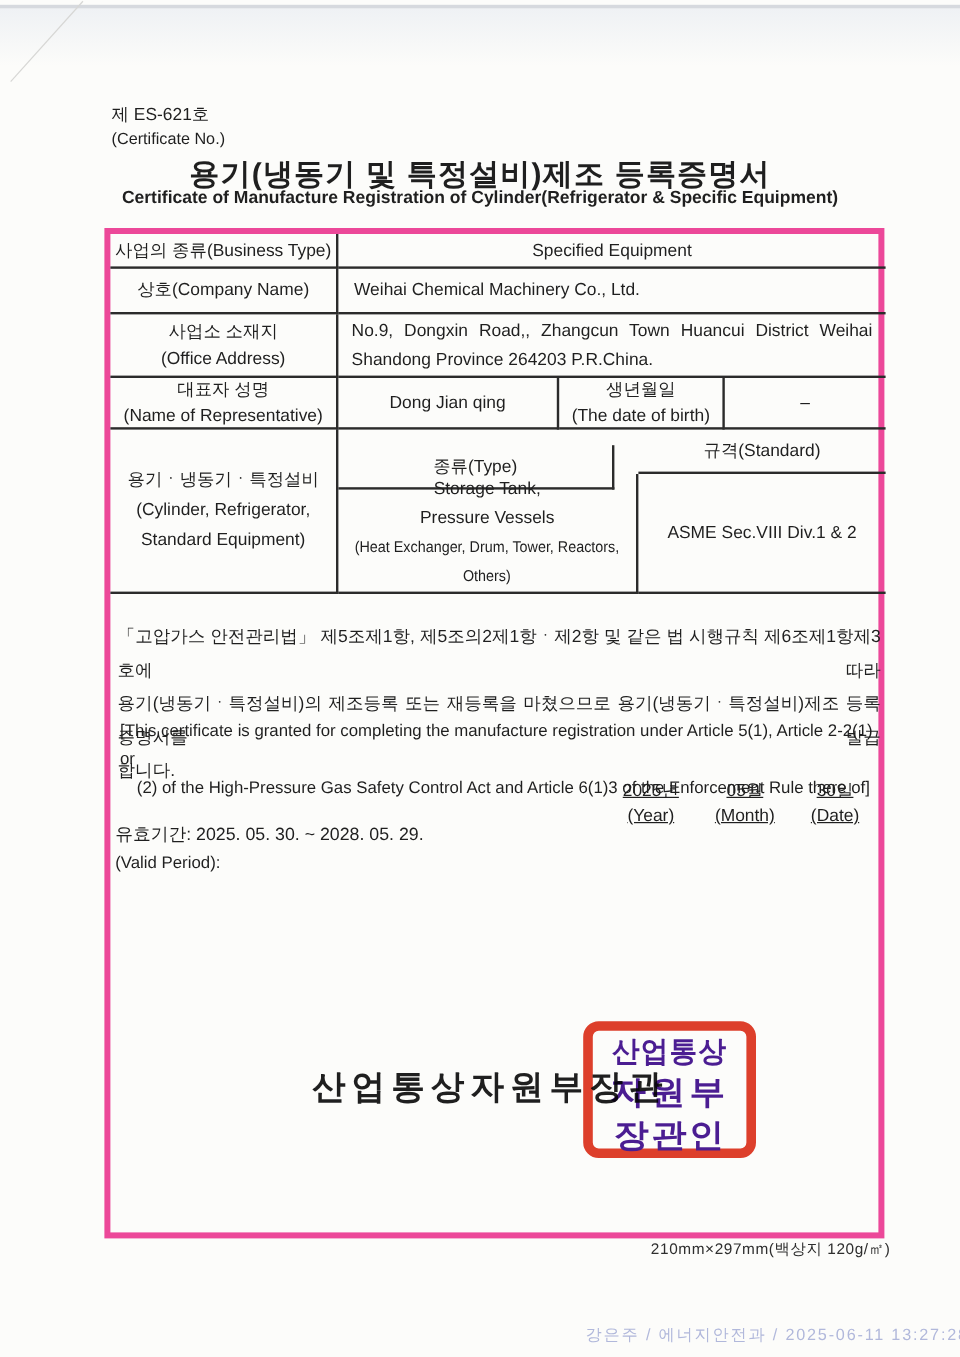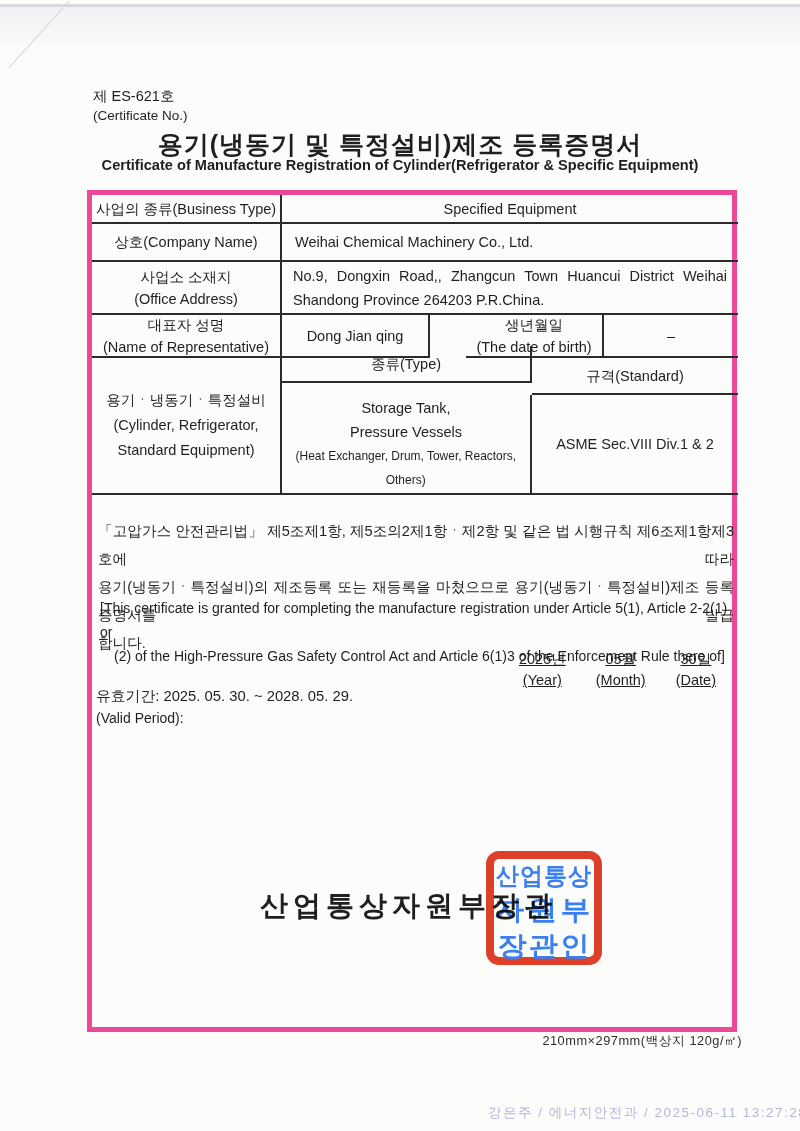--- a/index.html
+++ b/index.html
@@ -37,24 +37,24 @@
   .para-ko{position:absolute;left:6px;top:322px;width:636px;font-size:14.6px;line-height:28px;}
   .para-ko .jl{text-align:justify;text-align-last:justify;}
   .para-en{position:absolute;left:8px;top:401px;width:632px;font-size:14px;line-height:24px;}
   .para-en .l2{padding-left:14px;}
   .date-block{position:absolute;top:454px;right:16px;display:flex;gap:30px;}
   .date-col{text-align:center;font-size:14.5px;line-height:21px;text-decoration:underline;}
   .valid{position:absolute;left:4px;top:490px;font-size:14.8px;line-height:22px;}
   .valid .en{font-size:14px;}
   .minister{position:absolute;left:168px;top:692px;font-size:28px;font-weight:bold;
     letter-spacing:5px;white-space:nowrap;z-index:1;}
-  .seal{position:absolute;left:394px;top:656px;width:116px;height:114px;box-sizing:border-box;
+  .seal{position:absolute;left:394px;top:656px;width:144px;height:114px;box-sizing:border-box;
     border:8px solid #e0402c;border-radius:13px;z-index:2;mix-blend-mode:multiply;
     display:flex;flex-direction:column;align-items:center;justify-content:space-evenly;
-    color:#3b82f6;font-weight:800;padding:2px 0;}
+    color:#4c1d95;font-weight:800;padding:2px 0;}
   .seal .s1{font-size:23px;letter-spacing:1px;transform:scaleY(1.05);}
   .seal .s2{font-size:27px;letter-spacing:3px;transform:scaleX(1.1);}
   .seal .s3{font-size:27px;letter-spacing:2px;transform:scaleX(1.08);}
   
   .paper-spec{position:absolute;top:1033px;right:58px;font-size:12.8px;letter-spacing:.5px;color:#2e2e2e;}
   .watermark{position:absolute;left:488px;top:1104px;font-size:13.5px;letter-spacing:1.5px;
     color:#a9b1d8;opacity:.9;white-space:nowrap;}
 </style>
 </head>
 <body>
@@ -85,33 +85,33 @@
   </div>
   <div class="cell bb c-left val" style="left:190px;top:67px;width:456px;height:53px;padding:12px 11px;line-height:24px;">
     <div class="addr1">No.9, Dongxin Road,, Zhangcun Town Huancui District Weihai</div>
     <div>Shandong Province 264203 P.R.China.</div>
   </div>
 
   <div class="cell br bb c-center lab" style="left:0;top:120px;width:190px;height:43px;">
     <div>대표자 성명</div>
     <div>(Name of Representative)</div>
   </div>
-  <div class="cell br bb c-center val" style="left:190px;top:120px;width:148px;height:43px;">Dong Jian qing</div>
+  <div class="cell br bb c-center val" style="left:190px;top:120px;width:184px;height:43px;">Dong Jian qing</div>
   <div class="cell br bb c-center lab" style="left:374px;top:120px;width:138px;height:43px;">
     <div>생년월일</div>
     <div>(The date of birth)</div>
   </div>
   <div class="cell bb c-center val" style="left:512px;top:120px;width:134px;height:43px;">–</div>
 
   <div class="cell br bb c-center lab" style="left:0;top:163px;width:190px;height:137px;line-height:25px;">
     <div>용기ㆍ냉동기ㆍ특정설비</div>
     <div>(Cylinder, Refrigerator,</div>
     <div>Standard Equipment)</div>
   </div>
-  <div class="cell br bb c-center lab" style="left:190px;top:151px;width:250px;height:37px;text-align:center;">종류(Type)</div>
+  <div class="cell br bb c-center lab" style="left:190px;top:176px;width:230px;height:37px;text-align:center;">종류(Type)</div>
   <div class="cell bb c-center lab" style="left:440px;top:163px;width:206px;height:37px;">규격(Standard)</div>
   <div class="cell br bb c-center val" style="left:190px;top:200px;width:250px;height:100px;line-height:24px;">
     <div>Storage Tank,</div>
     <div>Pressure Vessels</div>
     <div class="type-small">(Heat Exchanger, Drum, Tower, Reactors,</div>
     <div class="type-small">Others)</div>
   </div>
   <div class="cell bb c-center val" style="left:440px;top:200px;width:206px;height:100px;">ASME Sec.VIII Div.1 &amp; 2</div>
 
   <div class="para-ko">

